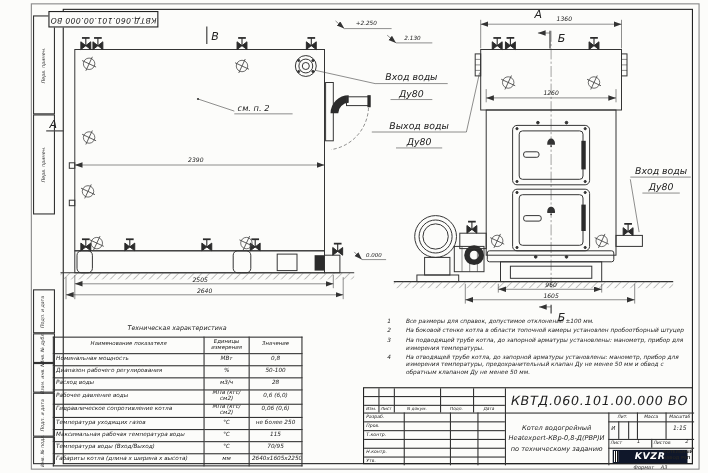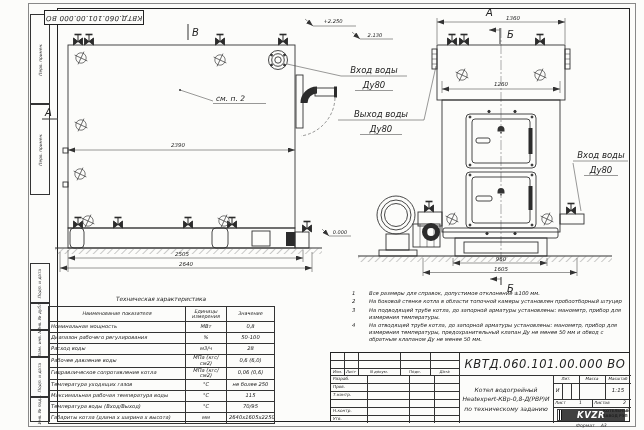--- a/index.html
+++ b/index.html
@@ -33,21 +33,21 @@
   
   .tblock{left:330px;top:352px;width:300px;height:70px;border:1.4px solid #222;background:transparent;}
   .tb{position:absolute;box-sizing:border-box;}
   .vl{position:absolute;width:0;border-left:0.8px solid #333;}
   .hl{position:absolute;height:0;border-top:0.8px solid #333;}
   .tbt{position:absolute;font-style:italic;color:#222;line-height:1;}
   .tb-num{left:128px;top:0;width:172px;height:22px;display:flex;align-items:center;justify-content:center;
       font-size:11.5px;font-style:italic;letter-spacing:.6px;}
   .tb-name{left:129px;top:23px;width:92px;height:46px;display:flex;flex-direction:column;
       align-items:center;justify-content:center;text-align:center;font-size:6px;font-style:italic;line-height:1.55;}
-  .logo-box{left:226px;top:56px;width:68px;height:12px;background:#404040;color:#fff;display:flex;
+  .logo-box{left:226px;top:56px;width:68px;height:12px;background:#0f172a;color:#fff;display:flex;
       align-items:center;justify-content:center;font-size:8.5px;font-weight:bold;font-style:italic;letter-spacing:.5px;}
   .logo-sub{left:272px;top:56px;width:28px;font-size:3.7px;font-weight:bold;line-height:1.4;color:#222;font-style:normal;}
   .fmt{left:576px;top:423px;font-size:4.6px;font-style:italic;color:#333;}
   .fmt b{font-weight:normal;margin-left:6px;}
 </style>
 </head>
 <body>
 
 <div id="sheet">
 

